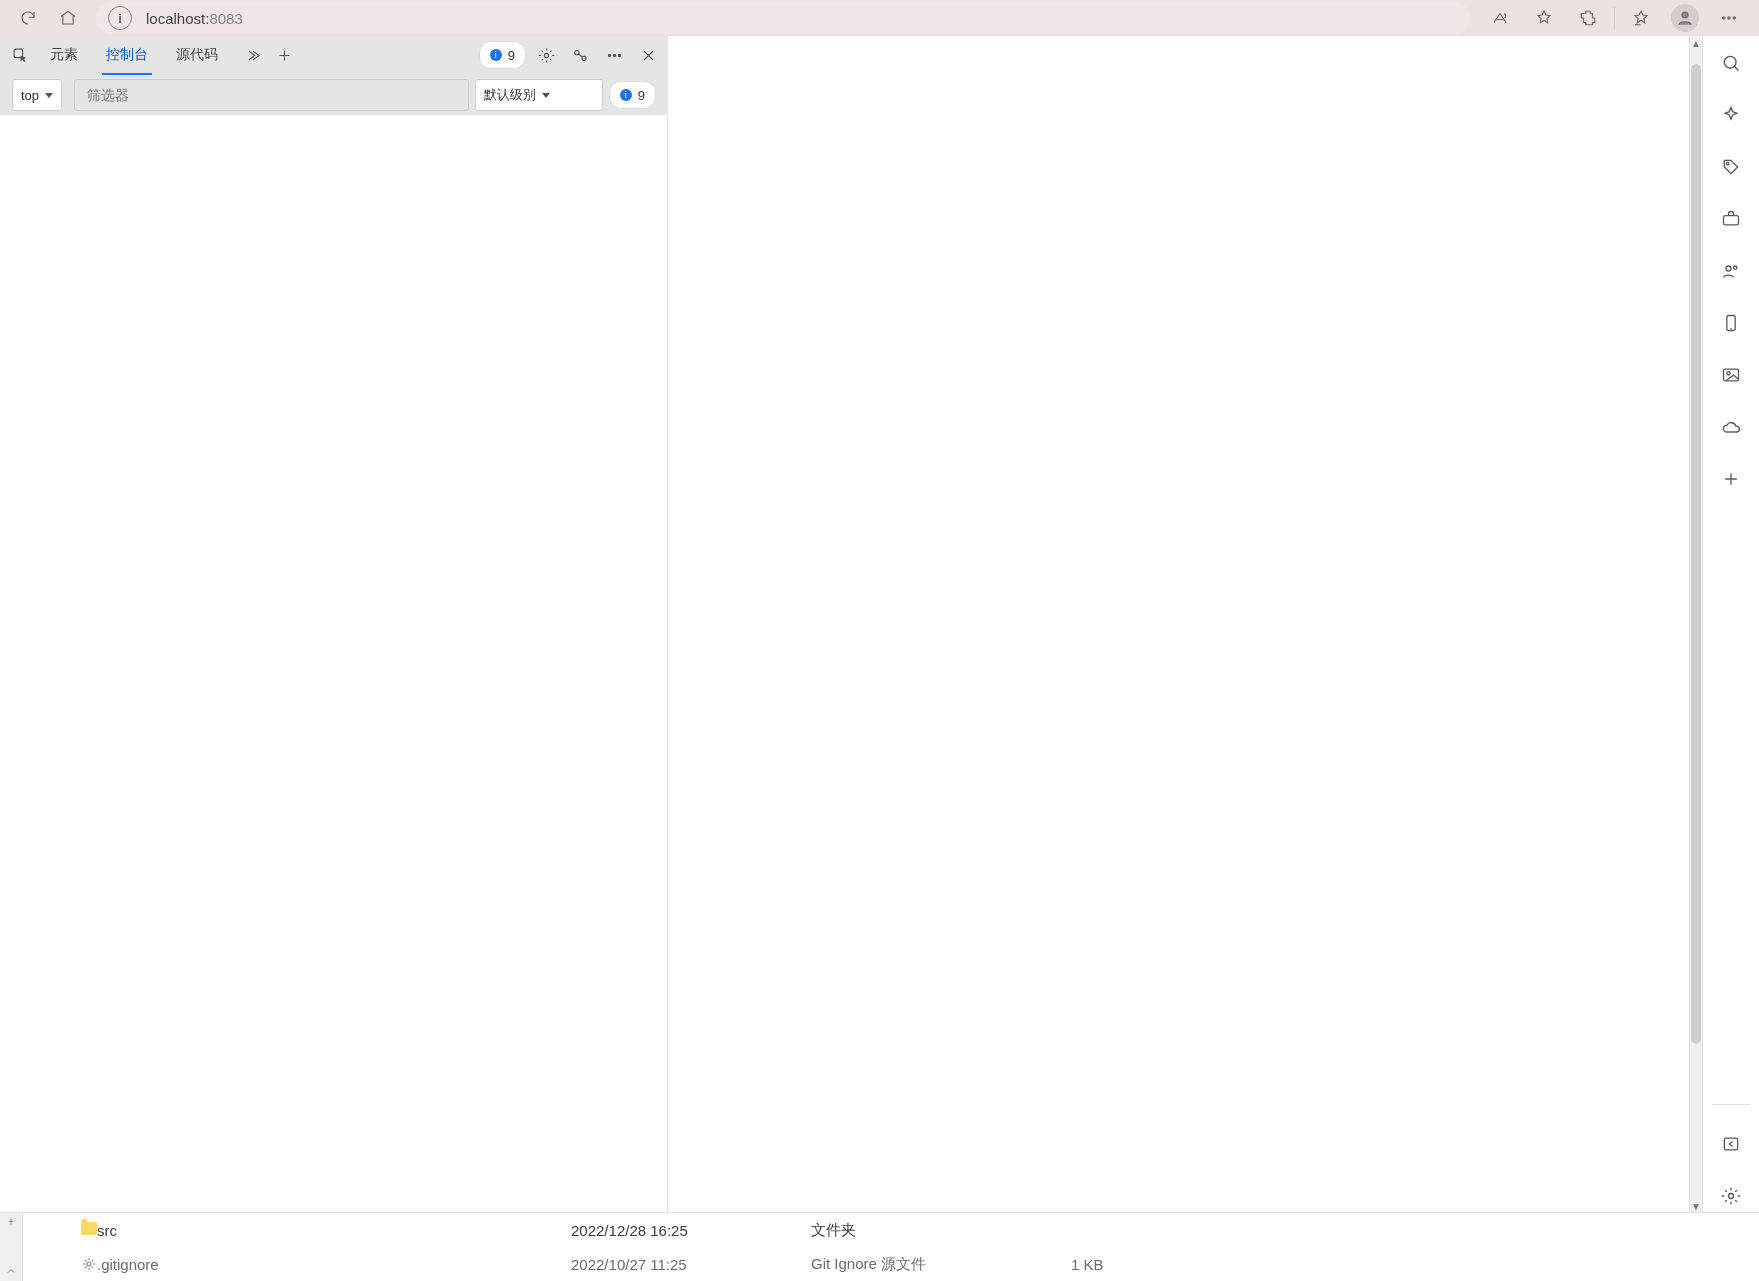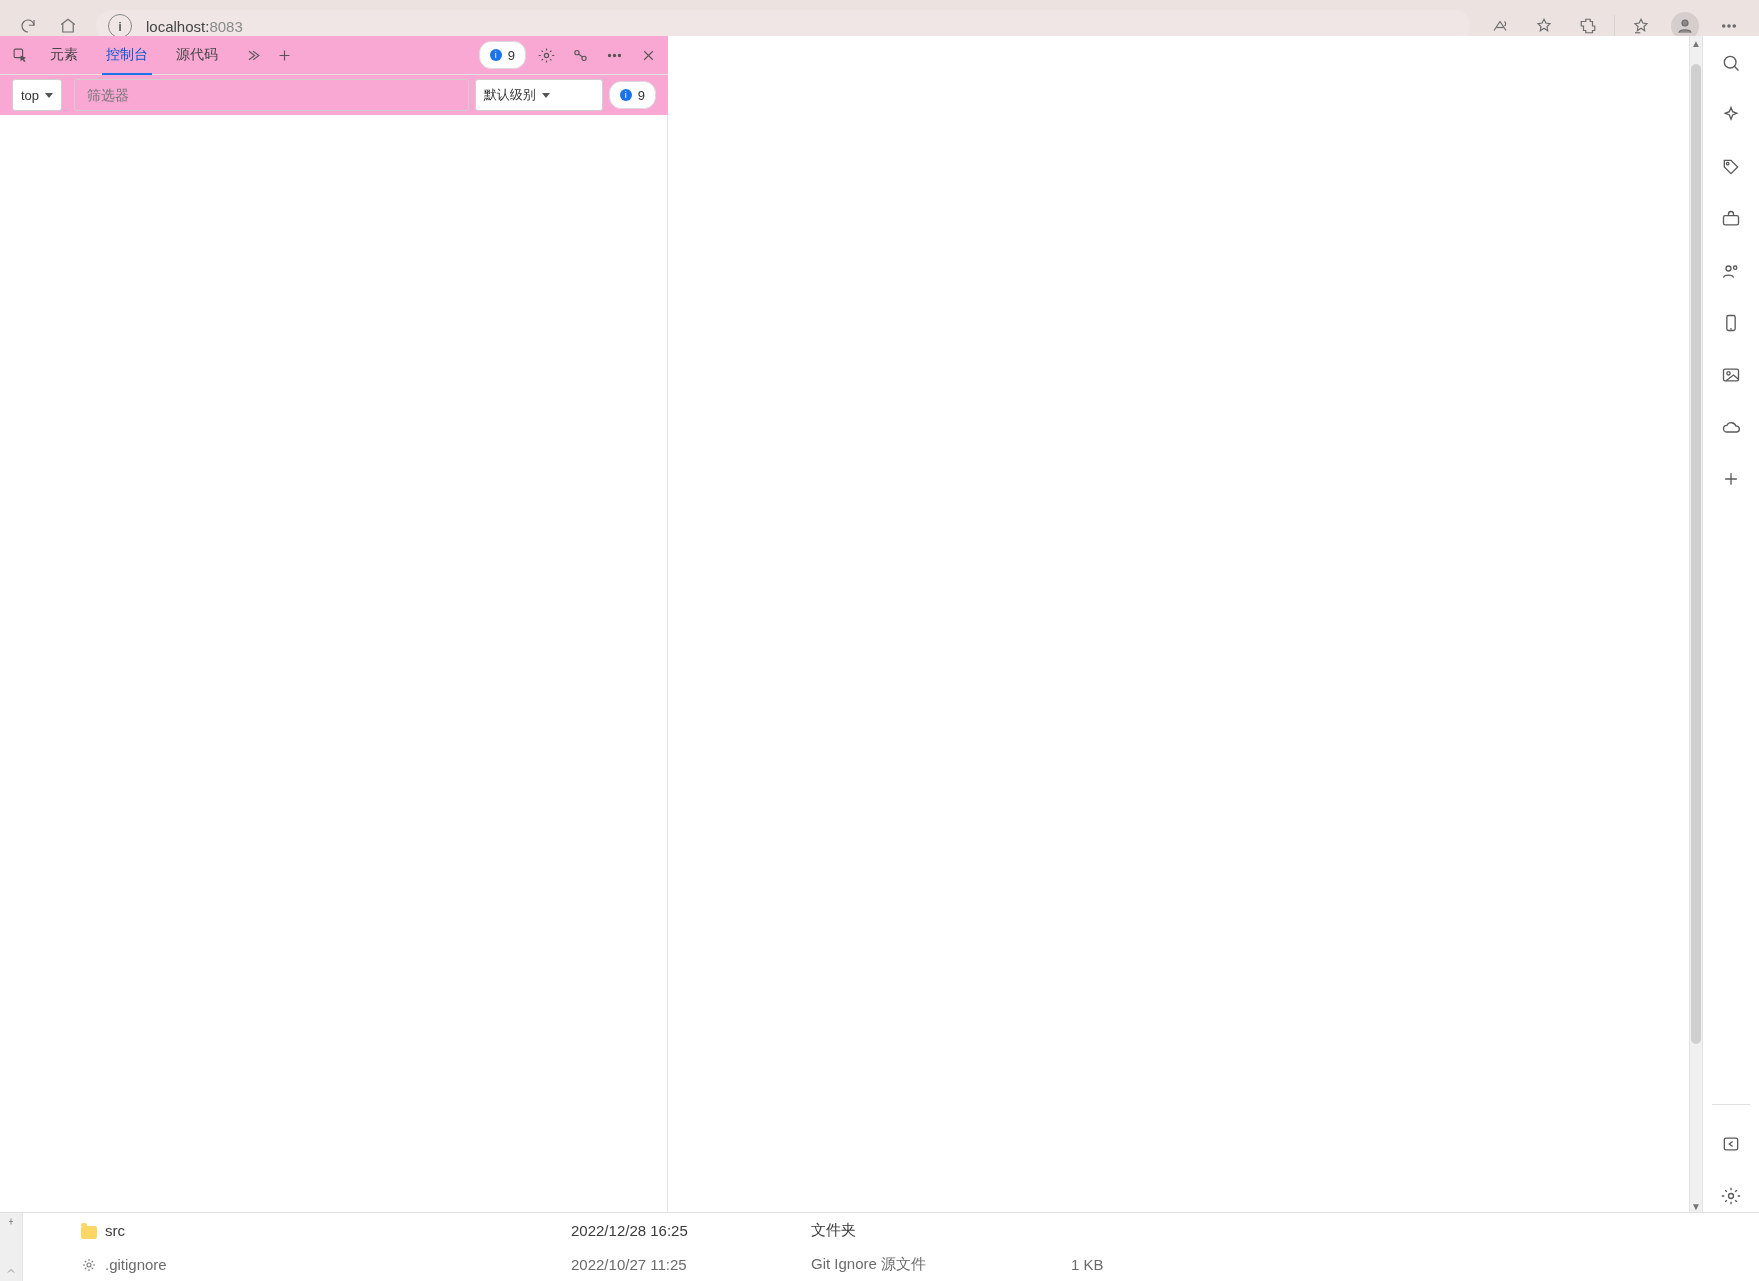--- a/index.html
+++ b/index.html
@@ -13,37 +13,37 @@
     --icon:#6d6d6d;
     --link:#3a8ee6;
     --primary:#409eff;
     --badge-bg:#e8f2fd;
     --badge-blue:#1e6ee6;
     --divider:#d3d3d3;
   }
   html,body{margin:0;padding:0;height:100%;width:100%;font-family:"Segoe UI","PingFang SC","Microsoft YaHei",Arial,sans-serif;color:var(--text);}
   .root{width:1759px;height:1281px;background:#f6f6f6;position:relative;overflow:hidden}
   
-  .chrome{height:36px;background:var(--chrome-bg);display:flex;align-items:center;padding:8px 8px;border-bottom:1px solid var(--chrome-border)}
+  .chrome{height:36px;background:var(--chrome-bg);display:flex;align-items:center;padding:0 8px;border-bottom:1px solid var(--chrome-border)}
   .iconbtn{width:40px;height:36px;display:flex;align-items:center;justify-content:center;color:var(--icon);cursor:pointer}
   .iconbtn svg{width:18px;height:18px;fill:none;stroke:currentColor;stroke-width:1.6}
   .omnibox{flex:1;height:32px;margin:0 8px;background:#efe6e5;border-radius:16px;display:flex;align-items:center;padding:0 12px;color:#555}
   .omnibox .info{width:22px;height:22px;border:1.4px solid #888;border-radius:50%;display:flex;align-items:center;justify-content:center;margin-right:14px}
   .omnibox .info::after{content:"i";font-weight:600;font-size:13px;color:#666}
   .omnibox .url{font-size:15px;color:#444}
   .omnibox .url .port{color:#8a8a8a}
   .chrome .right-icons{display:flex;align-items:center}
   .chrome .right-icons .iconbtn{width:44px}
   .chrome .sep{width:1px;height:22px;background:var(--divider);margin:0 4px}
   .avatar{width:28px;height:28px;border-radius:50%;background:#d6cecc;display:flex;align-items:center;justify-content:center}
   .avatar svg{width:18px;height:18px;fill:#8f8a88}
   
   .mid{position:absolute;top:36px;left:0;right:0;bottom:68px;display:flex;background:#fff}
   
-  .devtools{width:668px;display:flex;flex-direction:column;background:#f9a8d4}
+  .devtools{width:668px;display:flex;flex-direction:column;background:#e5e5e5}
   .dev-header{height:38px;display:flex;align-items:center;border-bottom:1px solid var(--panel-border);padding:0 6px;gap:4px;position:relative}
   .dev-header .ico{width:28px;height:28px;display:flex;align-items:center;justify-content:center;color:#565656}
   .dev-header .ico svg{width:17px;height:17px;stroke:currentColor;fill:none;stroke-width:1.6}
   .tab{padding:0 12px;height:38px;display:flex;align-items:center;font-size:14px;color:#444;cursor:pointer;position:relative}
   .tab.selected{color:#0b57d0}
   .tab.selected::after{content:"";position:absolute;left:8px;right:8px;bottom:-1px;height:2px;background:#1a73e8}
   .dev-header .more{margin-left:4px}
   .dev-header .right{margin-left:auto;display:flex;align-items:center;gap:6px}
   .badge{display:inline-flex;align-items:center;gap:6px;border:1px solid #dcdcdc;border-radius:12px;padding:2px 10px;height:22px;font-size:13px;color:#333;background:#fff}
   .badge .dot{width:12px;height:12px;border-radius:50%;background:#1a73e8;display:flex;align-items:center;justify-content:center;color:#fff;font-size:9px}
@@ -82,21 +82,21 @@
   .rightbar .ric svg{width:20px;height:20px;fill:none;stroke:currentColor;stroke-width:1.6}
   .rightbar .spacer2{flex:1}
   .rightbar .div{width:38px;height:1px;background:#e0e0e0;margin:4px 0}
 
   
   .explorer{position:absolute;left:0;right:0;bottom:0;height:68px;background:#fff;border-top:1px solid #e1e1e1;display:flex}
   .explorer .sidebar{width:22px;background:#efefef;border-right:1px solid #e4e4e4;display:flex;flex-direction:column;justify-content:space-between;align-items:center;padding:4px 0}
   .explorer .sidebar svg{width:12px;height:12px;stroke:#777;fill:none;stroke-width:1.6}
   .explorer .tbl{flex:1}
   .erow{display:grid;grid-template-columns:490px 240px 260px 160px 1fr;align-items:center;height:34px;padding-left:58px;font-size:15px;color:#3a3a3a}
-  .erow .name{display:flex;align-items:flex-end;gap:8px}
+  .erow .name{display:flex;align-items:flex-start;}
   .erow .folder-icon{width:16px;height:13px;background:#fdd766;border-radius:2px;position:relative}
   .erow .folder-icon::before{content:"";position:absolute;top:-3px;left:0;width:6px;height:3px;background:#fdd766;border-radius:2px 2px 0 0}
   .erow .gear-icon{width:16px;height:16px;color:#7a7a7a}
   .erow.last{color:#6b6b6b}
 
 </style>
 </head>
 <body>
 <div class="root">
 

